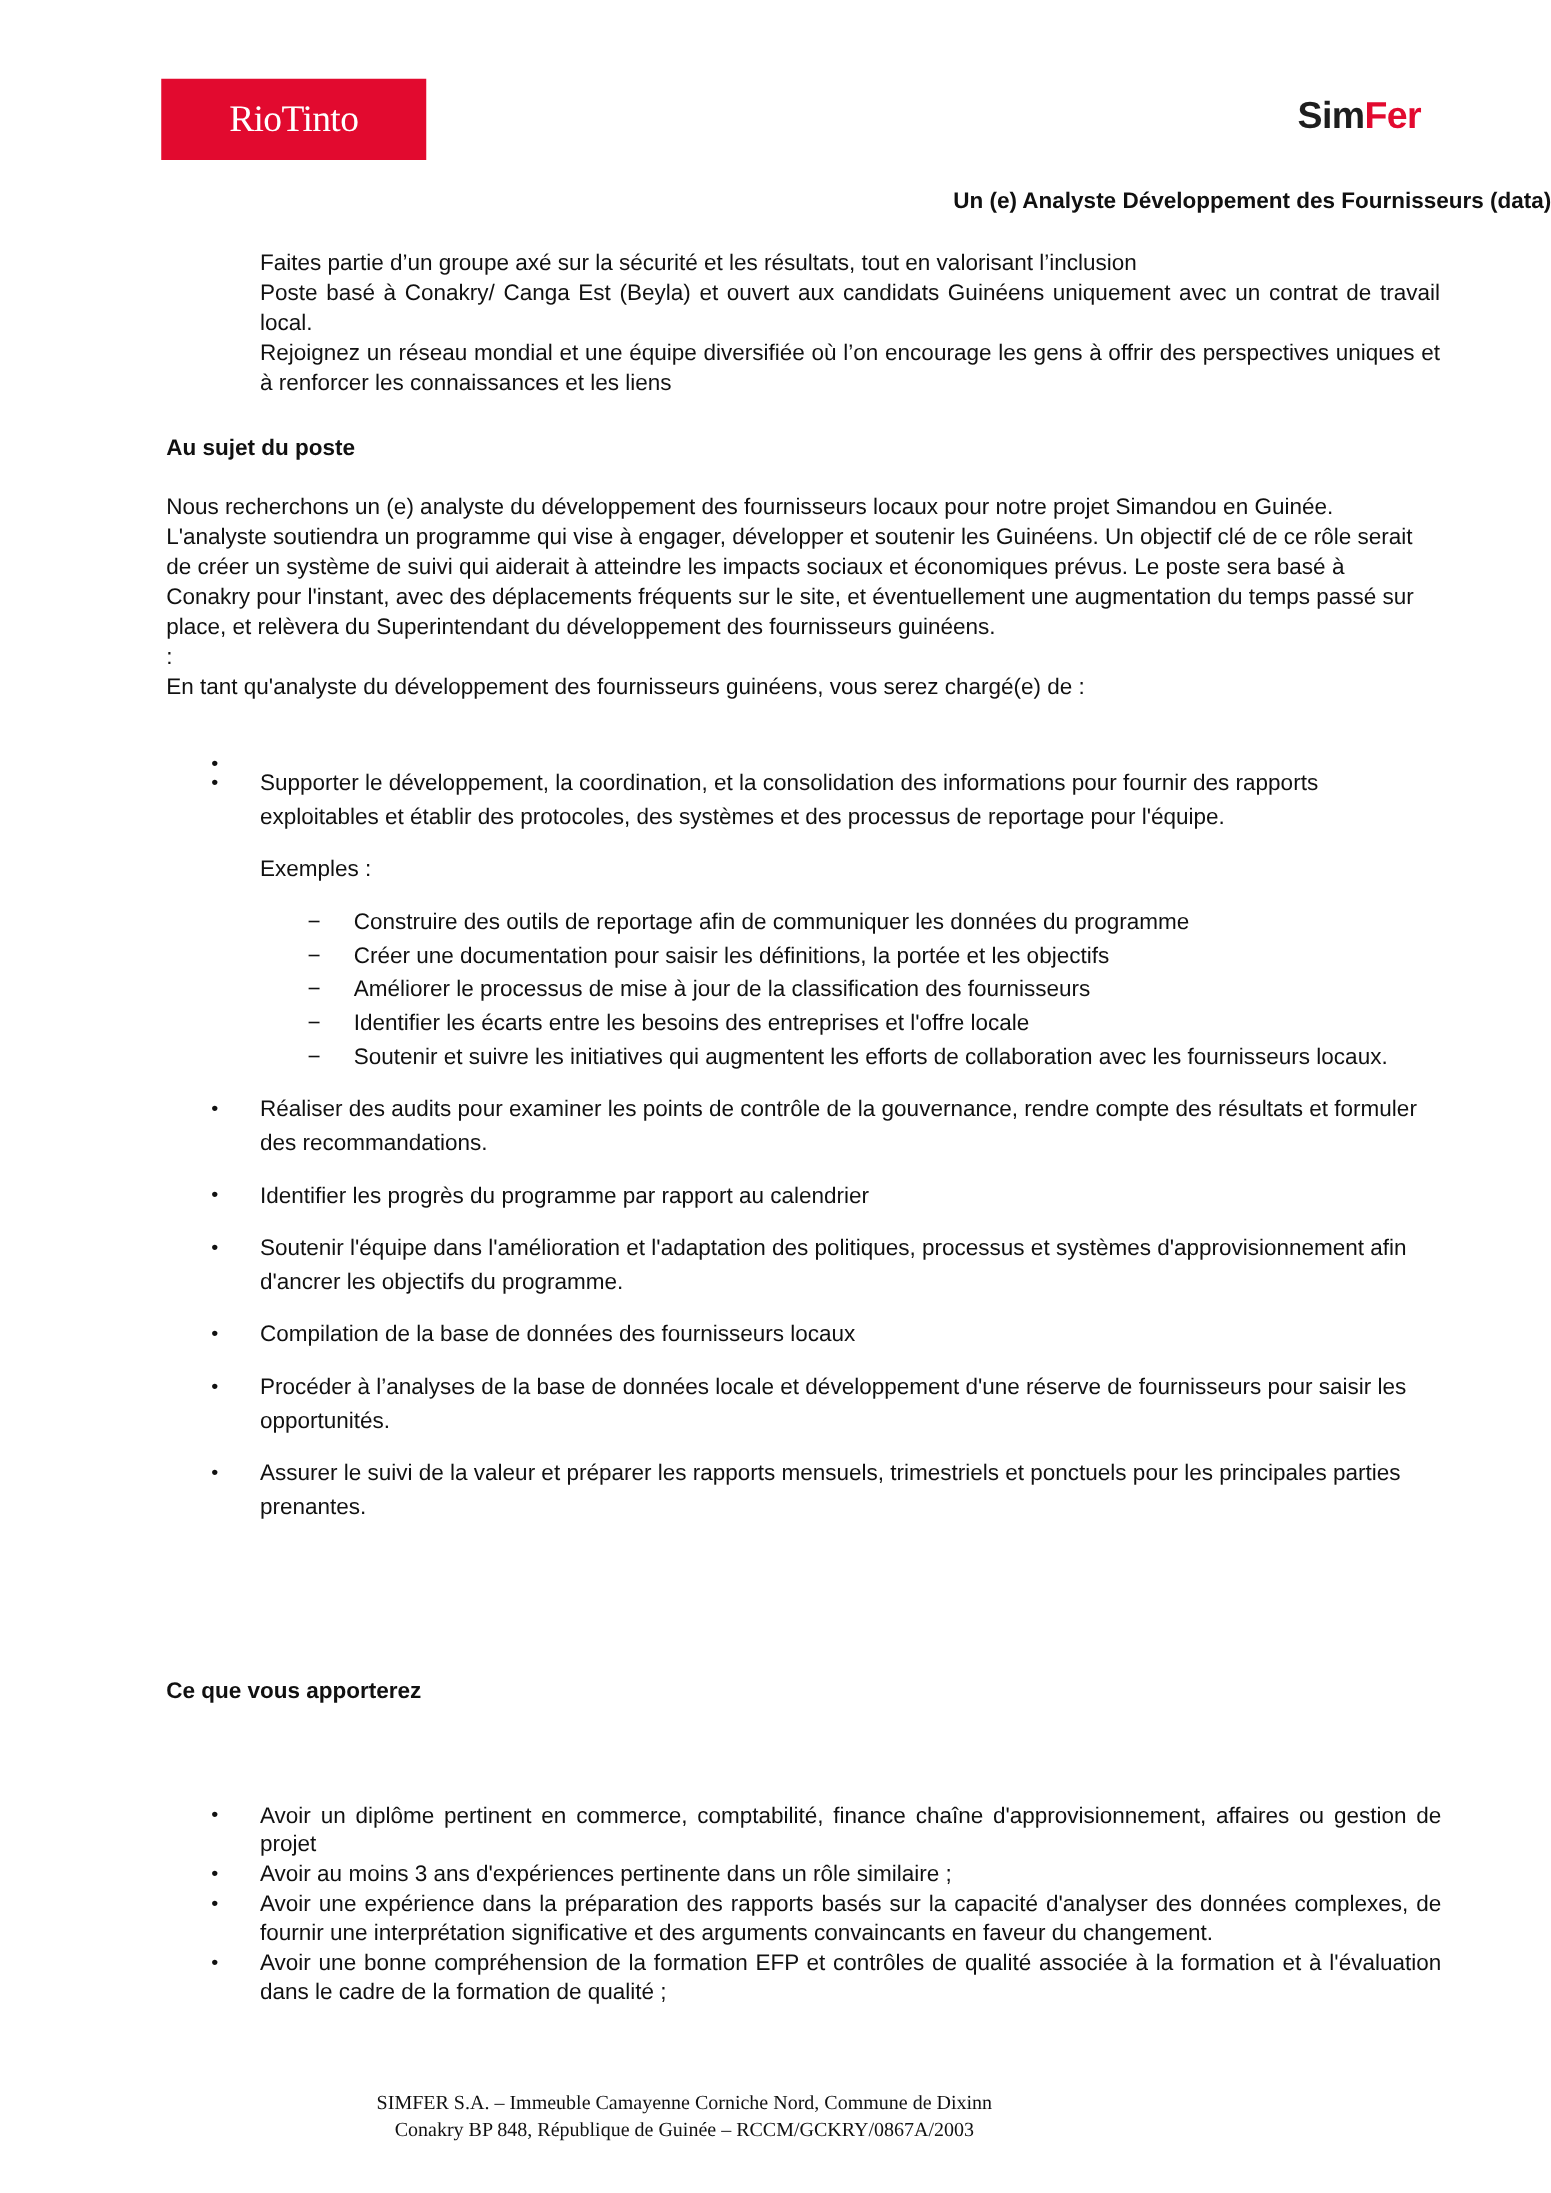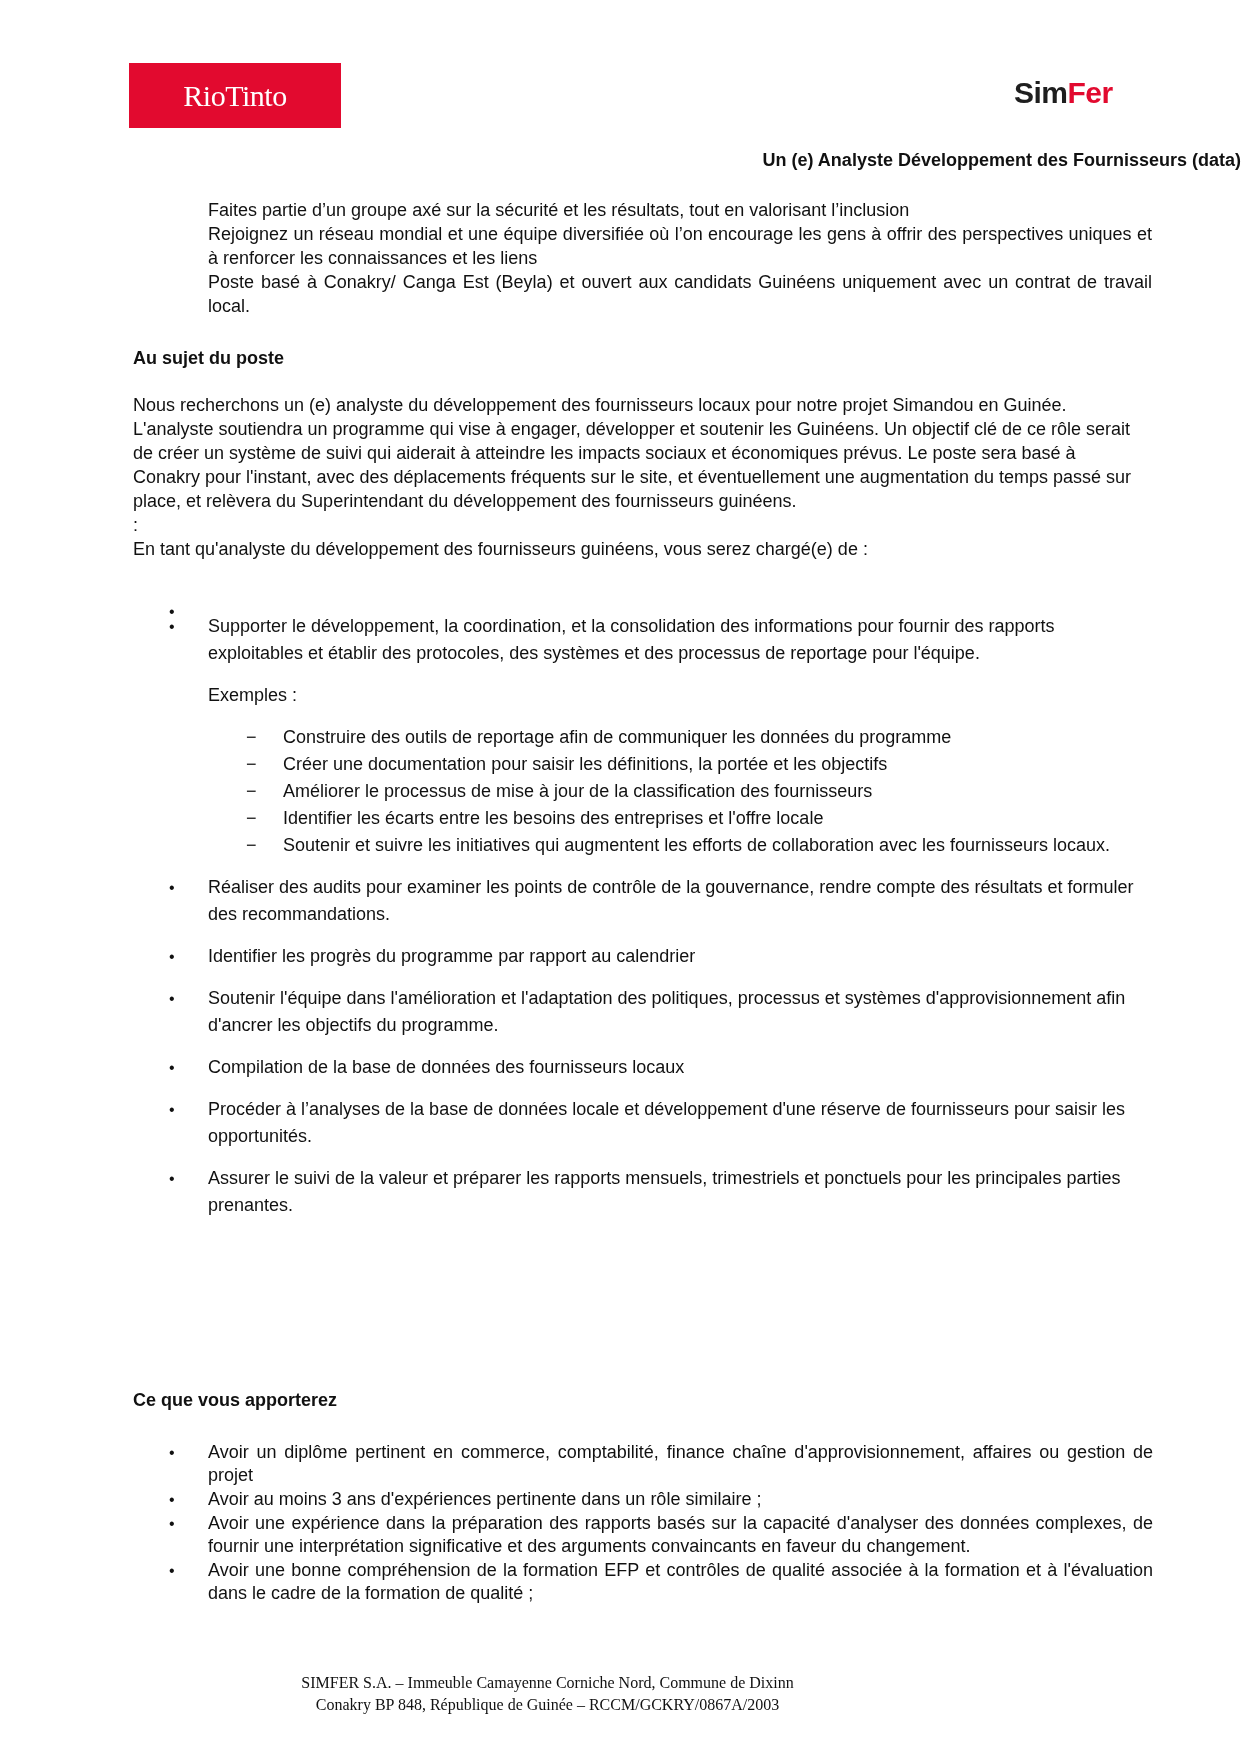--- a/index.html
+++ b/index.html
@@ -8,21 +8,21 @@
     font-family: "Liberation Sans", sans-serif; color: #111;
   }
   .logo-rt {
     position: absolute; left: 129px; top: 63px; width: 212px; height: 65px;
     background: #e20a2f; display: flex; align-items: center; justify-content: center;
   }
   .logo-rt span {
     font-family: "Liberation Serif", serif; color: #fff; font-size: 30px; letter-spacing: -0.5px;
   }
   .logo-sf {
-    position: absolute; left: 1014px; top: 76px; font-size: 30px; font-weight: bold;
+    position: absolute; left: 1038px; top: 76px; font-size: 30px; font-weight: bold;
     letter-spacing: -0.5px; font-family: "Liberation Sans", sans-serif;
   }
   .logo-sf .a { color: #1e1e1e; }
   .logo-sf .b { color: #e20a2f; }
   .title {
     position: absolute; left: 0; width: 1241px; top: 150px; text-align: right;
     font-weight: bold; font-size: 18px;
   }
   .intro {
     position: absolute; left: 208px; width: 944px; top: 198px; font-size: 18px; line-height: 24px;
@@ -55,22 +55,22 @@
   <span>RioTinto</span>
 </div>
 <div class="logo-sf">
   <span class="a">Sim</span><span class="b">Fer</span>
 </div>
 
 <div class="title">Un (e) Analyste Développement des Fournisseurs (data)</div>
 
 <div class="intro">
   <p>Faites partie d’un groupe axé sur la sécurité et les résultats, tout en valorisant l’inclusion</p>
+  <p>Poste basé à Conakry/ Canga Est (Beyla) et ouvert aux candidats Guinéens uniquement avec un contrat de travail local.</p>
   <p>Rejoignez un réseau mondial et une équipe diversifiée où l’on encourage les gens à offrir des perspectives uniques et à renforcer les connaissances et les liens</p>
-  <p>Poste basé à Conakry/ Canga Est (Beyla) et ouvert aux candidats Guinéens uniquement avec un contrat de travail local.</p>
 </div>
 
 <div class="h2" style="top:348px;">Au sujet du poste</div>
 
 <div class="para" style="top:393px;">
   <p>Nous recherchons un (e) analyste du développement des fournisseurs locaux pour notre projet Simandou en Guinée. L'analyste soutiendra un programme qui vise à engager, développer et soutenir les Guinéens. Un objectif clé de ce rôle serait de créer un système de suivi qui aiderait à atteindre les impacts sociaux et économiques prévus. Le poste sera basé à Conakry pour l'instant, avec des déplacements fréquents sur le site, et éventuellement une augmentation du temps passé sur place, et relèvera du Superintendant du développement des fournisseurs guinéens.</p>
   <p>:</p>
   <p>En tant qu'analyste du développement des fournisseurs guinéens, vous serez chargé(e) de :</p>
 </div>
 
@@ -109,21 +109,21 @@
   <div class="li">
     <span class="dot">•</span>
     <span>Procéder à l’analyses de la base de données locale et développement d'une réserve de fournisseurs pour saisir les opportunités.</span>
   </div>
   <div class="li">
     <span class="dot">•</span>
     <span>Assurer le suivi de la valeur et préparer les rapports mensuels, trimestriels et ponctuels pour les principales parties prenantes.</span>
   </div>
 </div>
 
-<div class="h2" style="top:1390px;">Ce que vous apporterez</div>
+<div class="h2" style="top:1342px;">Ce que vous apporterez</div>
 
 <div class="req" style="top:1441px;">
   <div class="li">
     <span class="dot">•</span>
     <span>Avoir un diplôme pertinent en commerce, comptabilité, finance chaîne d'approvisionnement, affaires ou gestion de projet</span>
   </div>
   <div class="li">
     <span class="dot">•</span>
     <span>Avoir au moins 3 ans d'expériences pertinente dans un rôle similaire ;</span>
   </div>

